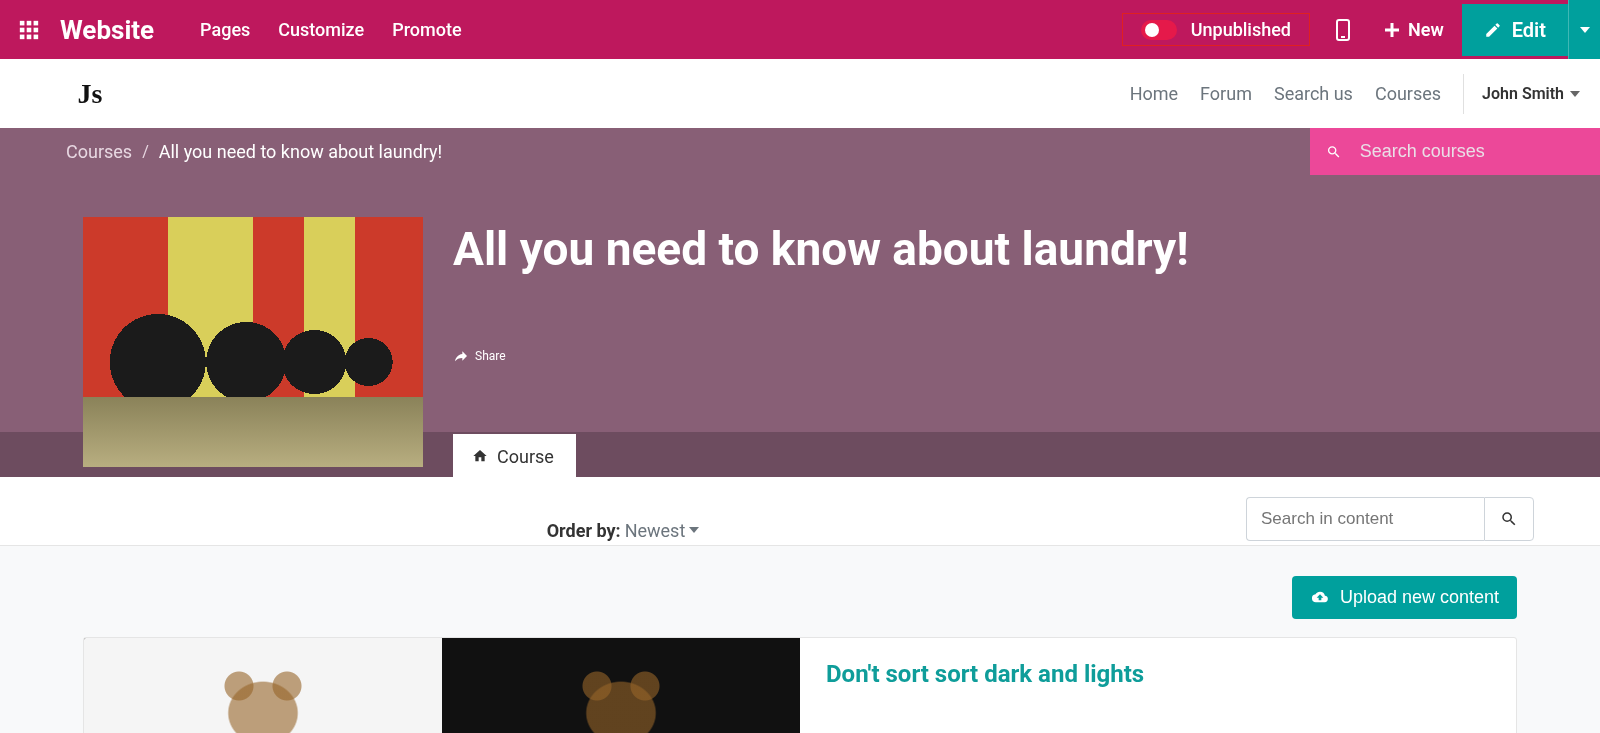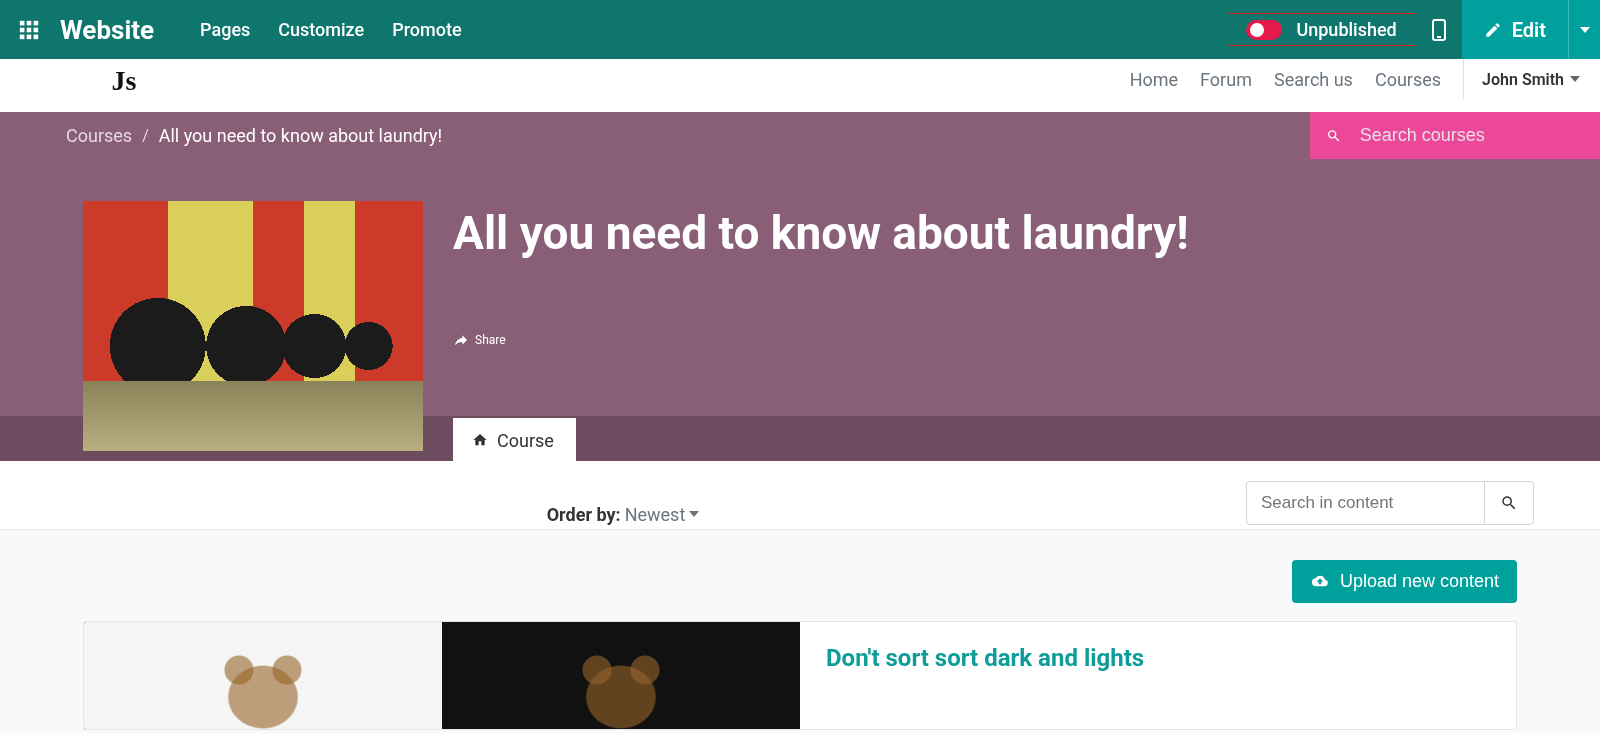--- a/index.html
+++ b/index.html
@@ -1,35 +1,35 @@
 <!DOCTYPE html>
 <html><head>
 <meta charset="utf-8">
 <style>
   * { box-sizing: border-box; margin: 0; padding: 0; }
   body { font-family: -apple-system, BlinkMacSystemFont, "Segoe UI", Roboto, "Helvetica Neue", Arial, sans-serif; background: #f8f9fa; width: 1600px; }
 
   
-  .admin-bar { background: #0f766e; height: 59px; display: flex; align-items: center; color: #fff; padding-left: 18px; }
+  .admin-bar { background: #be185d; height: 59px; display: flex; align-items: center; color: #fff; padding-left: 18px; }
   .admin-bar .apps { margin-right: 20px; display:flex; align-items:center; }
   .admin-bar .brand { font-size: 26px; font-weight: 700; margin-right: 46px; }
   .admin-bar .menu { display: flex; gap: 28px; }
   .admin-bar .menu a { color: #fff; text-decoration: none; font-size: 18px; font-weight: 500; }
   .admin-bar .spacer { flex: 1; }
-  .admin-bar .publish-box { border: 1px solid #e02020; padding: 5px 18px; display: flex; align-items: center; gap: 14px; }
+  .admin-bar .publish-box { border: 1px solid #e02020; padding: 5px 18px; display: flex; align-items: center; gap: 14px; margin-right: 10px; }
   .toggle { width: 36px; height: 20px; background: #e5194a; border-radius: 10px; position: relative; }
   .toggle::after { content:""; position:absolute; width:14px; height:14px; background:#fff; border-radius:50%; top:3px; left:4px; }
   .admin-bar .publish-label { font-size: 18px; font-weight:500; }
   .admin-bar .icon-btn { width: 46px; height: 59px; display:flex; align-items:center; justify-content:center; }
   .admin-bar .new-btn { display:flex; align-items:center; gap:8px; padding:0 18px; height:59px; font-size:18px; font-weight:600; }
-  .admin-bar .edit-btn { background:#00a09d; display:flex; align-items:center; gap:10px; padding:0 22px; height:59px; font-size:20px; font-weight:600; }
+  .admin-bar .edit-btn { background:#00a09d; display:flex; align-items:center; gap:10px; padding:0 22px; height:52px; font-size:20px; font-weight:600; }
   .admin-bar .edit-caret { background:#00a09d; width:32px; height:59px; display:flex; align-items:center; justify-content:center; border-left:1px solid rgba(255,255,255,.25); }
 
   
-  .site-bar { background:#fff; height:53px; display:flex; align-items:flex-start; padding:0 20px 0 100px; }
+  .site-bar { background:#fff; height:69px; display:flex; align-items:center; padding:0 20px 0 66px; }
   .site-bar .logo { width:48px; height:44px; background:#fff; display:flex; align-items:center; justify-content:center; font-family: Georgia, serif; font-weight:700; font-size:28px; color:#111; }
   .site-bar .spacer { flex:1; }
   .site-bar nav { display:flex; align-items:center; gap:22px; }
   .site-bar nav a { color:#6c757d; text-decoration:none; font-size:18px; }
   .site-bar nav .user { color:#333; font-weight:600; display:flex; align-items:center; gap:6px; border-left:1px solid #e0e0e0; padding-left:18px; height:40px; }
 
   
   .crumb-bar { background:#885f76; height:47px; display:flex; align-items:center; padding-left:66px; color:#fff; }
   .crumb-bar a { color:#e8d8e2; text-decoration:none; font-size:18px; }
   .crumb-bar .sep { margin:0 10px; color:#e8d8e2; }
@@ -116,20 +116,27 @@
   <div class="publish-box clickable">
     <div class="toggle"></div>
     <span class="publish-label">Unpublished</span>
   </div>
   <div class="icon-btn clickable">
     <svg width="16" height="24" viewBox="0 0 16 24" fill="none" stroke="#fff" stroke-width="2">
         <rect x="2" y="2" width="12" height="20" rx="2"></rect>
         <line x1="6" y1="19" x2="10" y2="19"></line>
       </svg>
   </div>
+  <div class="new-btn clickable">
+    <svg width="16" height="16" viewBox="0 0 16 16" fill="#fff">
+        <rect x="6.5" y="1" width="3" height="14"></rect>
+        <rect x="1" y="6.5" width="14" height="3"></rect>
+      </svg>
+    <span>New</span>
+  </div>
   <div class="edit-btn clickable">
     <svg width="18" height="18" viewBox="0 0 24 24" fill="#fff">
         <path d="M3 17.25V21h3.75L17.81 9.94l-3.75-3.75L3 17.25zM20.71 7.04a1 1 0 0 0 0-1.41l-2.34-2.34a1 1 0 0 0-1.41 0l-1.83 1.83 3.75 3.75 1.83-1.83z"></path>
       </svg>
     <span>Edit</span>
   </div>
   <div class="edit-caret clickable">
     <svg width="10" height="6" viewBox="0 0 10 6" fill="#fff">
         <path d="M0 0l5 6 5-6z"></path>
       </svg>

